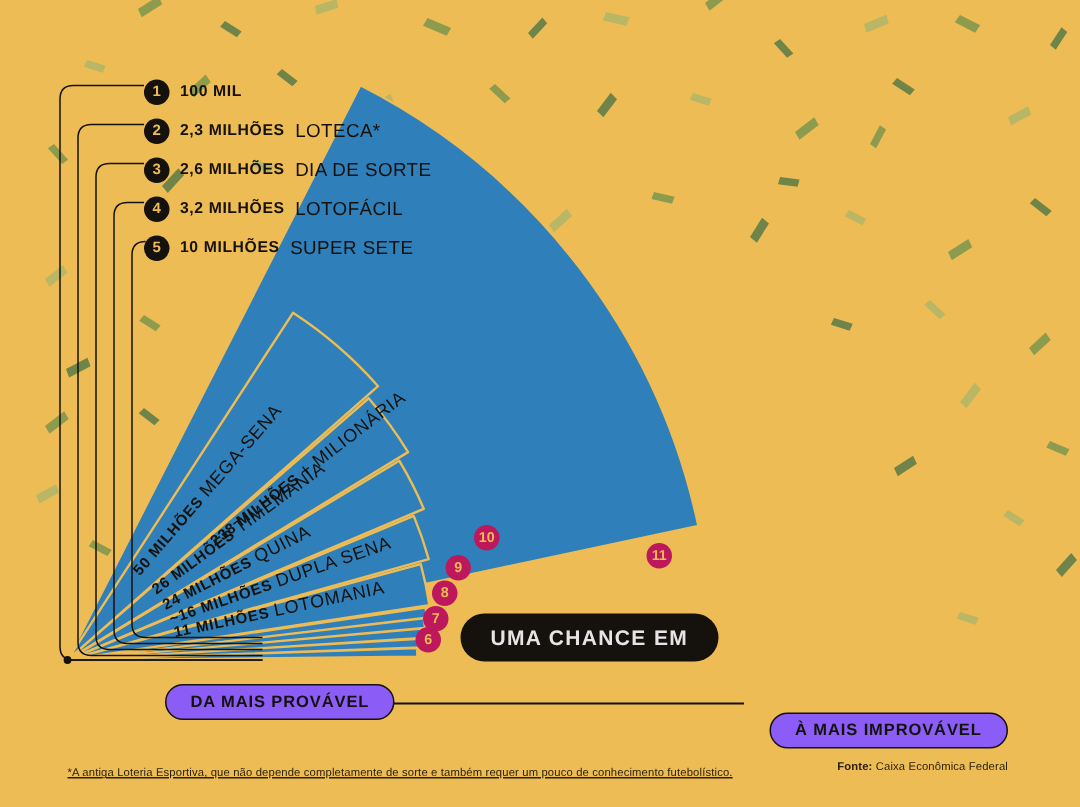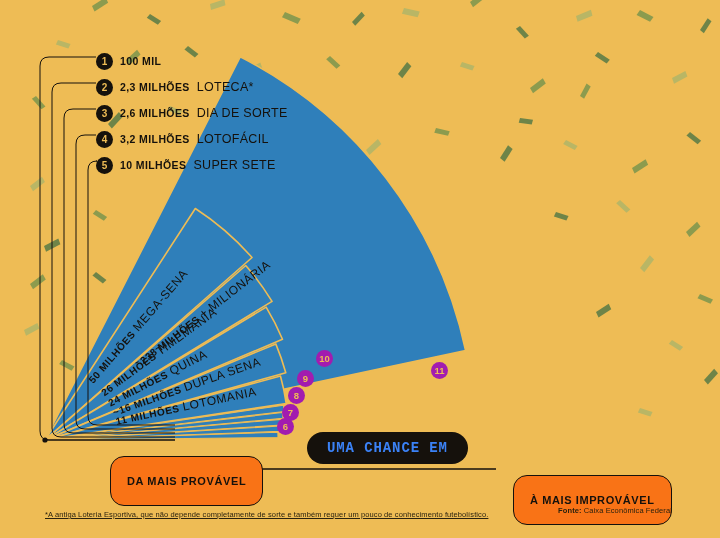--- a/index.html
+++ b/index.html
@@ -26,54 +26,53 @@
     margin-left:7px;font-size:10.5px;font-weight:bold;color:#15110c;
     letter-spacing:.4px;text-transform:uppercase;
   }
   .lg-name{
     margin-left:7px;font-size:12.5px;color:#15110c;
     letter-spacing:.3px;text-transform:uppercase;
   }
 
   
   .center-pill{
-    position:absolute;left:307px;top:432px;
-    background:#15110c;color:#3b82f6;
+    position:absolute;left:307px;top:409px;
+    background:#15110c;color:#e5e5e5;
     border-radius:18px;padding:8px 20px;
     font-size:14px;font-weight:bold;letter-spacing:.9px;
     white-space:nowrap;
-    font-family:Liberation Mono, monospace;
   }
 
   
   .axis-pill{
     position:absolute;top:456px;
     border:1.6px solid #15110c;border-radius:14px;
-    background:#f97316;color:#15110c;
-    padding:18px 16px;font-size:11px;font-weight:bold;
+    background:#8b5cf6;color:#15110c;
+    padding:5px 16px;font-size:11px;font-weight:bold;
     letter-spacing:.6px;white-space:nowrap;
   }
   .axis-left{left:110px;}
   .axis-right{left:513px;margin-top:19px;}
 
   
   .footnote{
     position:absolute;left:45px;top:510px;
     font-size:7.5px;color:#2a220f;letter-spacing:.1px;text-decoration:underline;
   }
   .source{
     position:absolute;right:48px;top:506px;
     font-size:7.5px;color:#2a220f;letter-spacing:.1px;
   }
   .source b{font-weight:bold;}
 
   
   .wbadge{
     position:absolute;width:17px;height:17px;border-radius:50%;
-    background:#a21caf;color:#eebc55;font-size:9.5px;font-weight:bold;
+    background:#be185d;color:#eebc55;font-size:9.5px;font-weight:bold;
     display:flex;align-items:center;justify-content:center;
   }
 </style>
 </head>
 <body>
 
 <div id="stage">
 
   <svg class="layer" viewBox="0 0 720 538">
     <g id="confetti">

